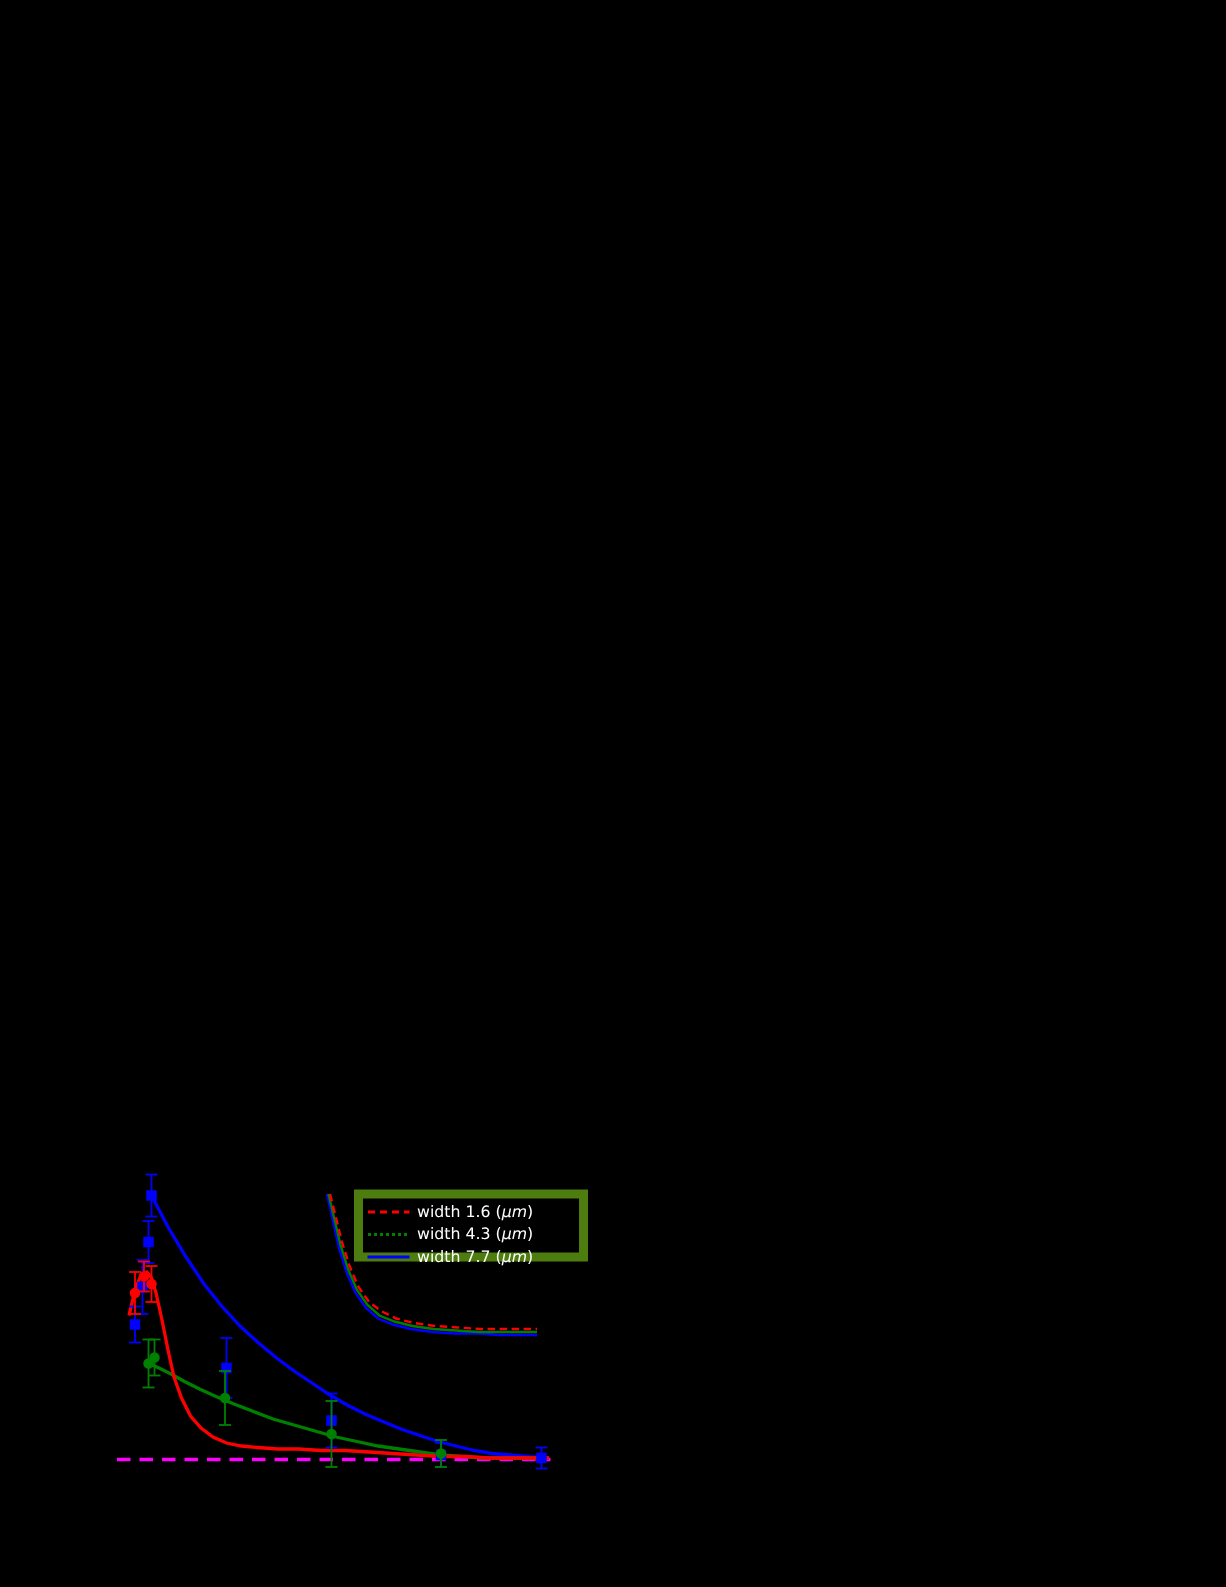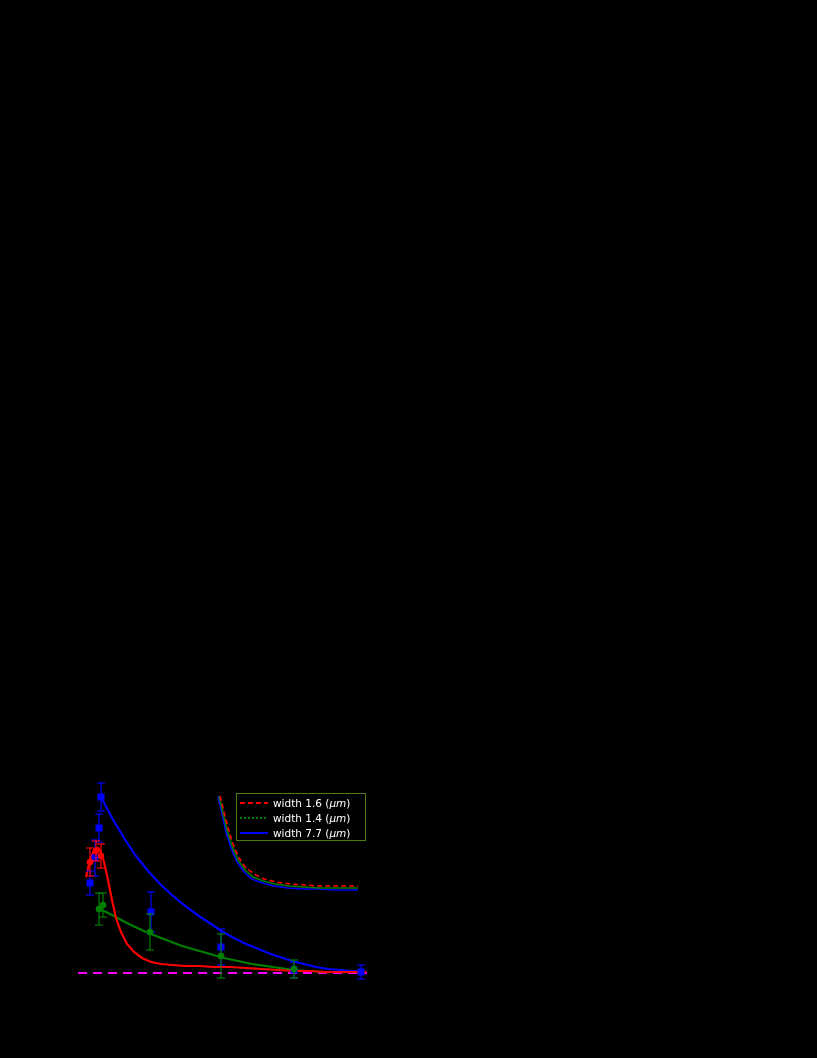--- a/index.html
+++ b/index.html
@@ -26,24 +26,24 @@
     position: absolute;
     left: 0;
     top: 0;
     width: 817px;
     height: 1058px;
   }
   .legend-box {
     position: absolute;
     left: 236px;
     top: 793px;
-    width: 130px;
+    width: 156px;
     height: 48px;
     background: #000000;
-    border: 1px solid #4d7c0f;
+    border: 6px solid #4d7c0f;
     box-sizing: border-box;
   }
   .legend-row {
     display: flex;
     align-items: center;
     height: 15px;
     margin-left: 3px;
   }
   .legend-row:first-child { margin-top: 1px; }
   .legend-swatch {
@@ -189,21 +189,21 @@
     </g>
   </svg>
 
   <div class="legend-box">
     <div class="legend-row">
       <span class="legend-swatch" style="background: repeating-linear-gradient(to right,#ff0000 0 5px,transparent 5px 8px);"></span>
       <span class="legend-label"><span>width 1.6 (</span><i>μm</i><span>)</span></span>
     </div>
     <div class="legend-row">
       <span class="legend-swatch" style="background: repeating-linear-gradient(to right,#008000 0 2px,transparent 2px 4px);"></span>
-      <span class="legend-label"><span>width 1.4 (</span><i>μm</i><span>)</span></span>
+      <span class="legend-label"><span>width 4.3 (</span><i>μm</i><span>)</span></span>
     </div>
     <div class="legend-row">
       <span class="legend-swatch" style="background:#0000ff;"></span>
       <span class="legend-label"><span>width 7.7 (</span><i>μm</i><span>)</span></span>
     </div>
   </div>
 
 </div>
 
 </body></html>

